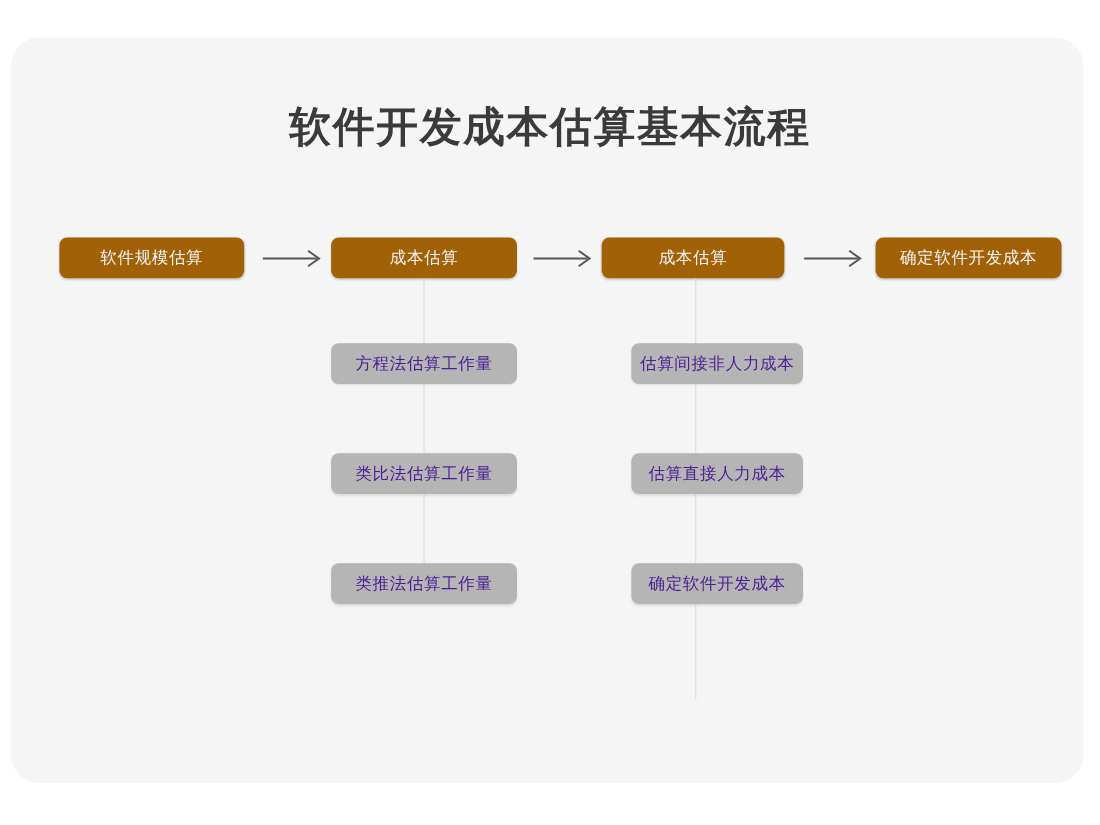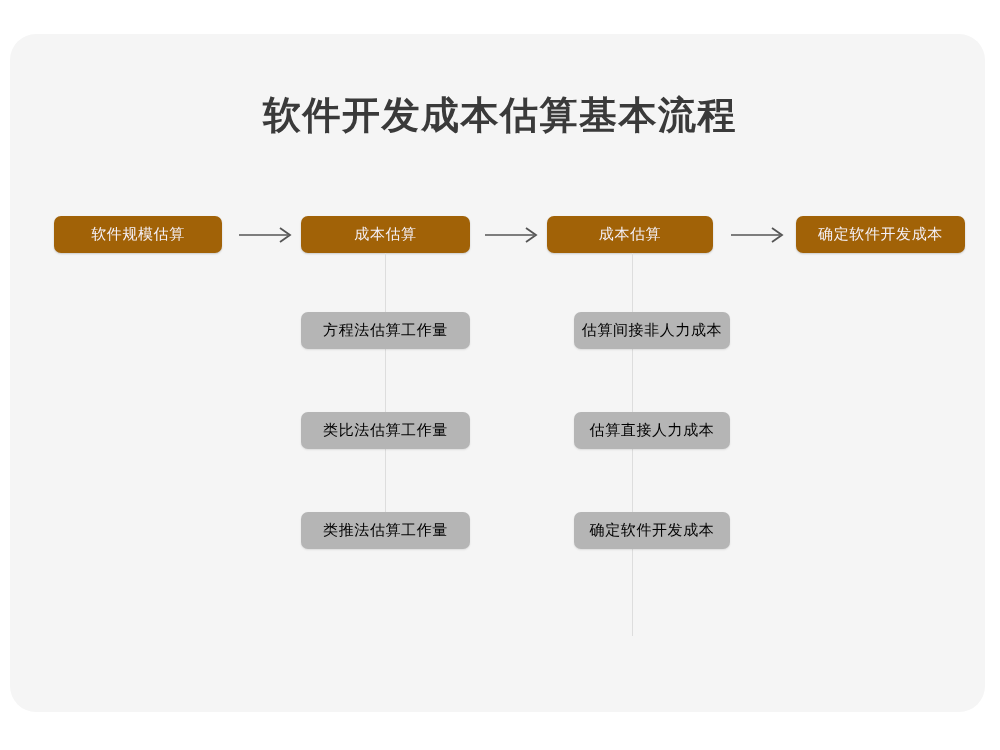--- a/index.html
+++ b/index.html
@@ -48,21 +48,21 @@
     letter-spacing: 0.6px;
     white-space: nowrap;
   }
   .node.primary {
     background: #a16207;
     color: #f4f0f7;
     box-shadow: 0 1px 2px rgba(0,0,0,0.18);
   }
   .node.sub {
     background: #b5b5b5;
-    color: #000000;
+    color: #4c1d95;
     box-shadow: 0 1px 2px rgba(0,0,0,0.10);
   }
 
   
   .row-main { top: 182px; height: 37px; }
   #node-scale   { left: 44px;  width: 168px; }
   #node-effort  { left: 291px; width: 169px; }
   #node-cost    { left: 537px; width: 166px; }
   #node-final   { left: 786px; width: 169px; }
 

